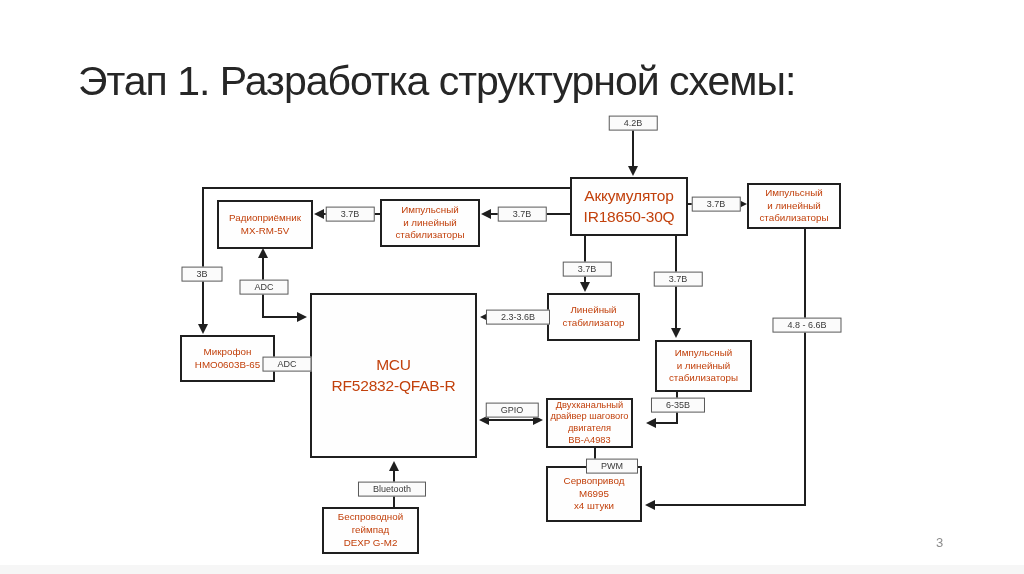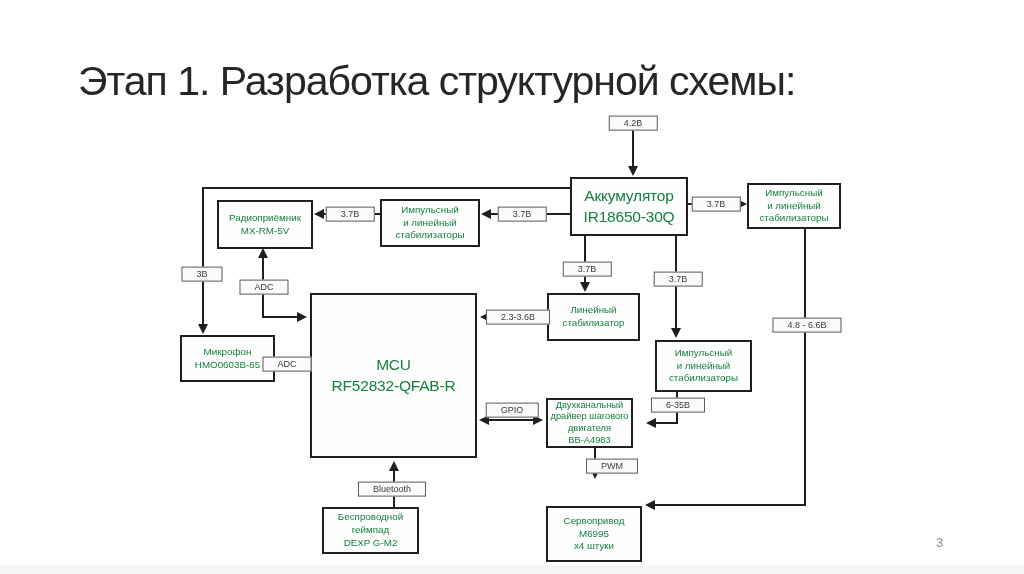--- a/index.html
+++ b/index.html
@@ -9,21 +9,21 @@
   }
   #title{
     position:absolute;left:78px;top:58px;width:900px;
     font-size:41px;letter-spacing:-1px;font-weight:400;color:#262626;
     white-space:nowrap;
   }
   #wires{position:absolute;left:0;top:0;width:1024px;height:574px;}
   .blk{
     position:absolute;display:flex;align-items:center;justify-content:center;
     text-align:center;background:#fefefe;border:2px solid #1f1f1f;
-    color:#15803d;white-space:pre-line;line-height:1.3;box-sizing:border-box;
+    color:#c2410c;white-space:pre-line;line-height:1.3;box-sizing:border-box;
   }
   .blk.big{font-size:15.5px;line-height:1.35;letter-spacing:-0.2px;}
   .blk.small{font-size:9.8px;}
   .blk.tiny{font-size:9.3px;line-height:1.25;}
   .wlabel{
     position:absolute;transform:translate(-50%,-50%);
     font-size:9px;color:#3a3a3a;background:#fbfbfb;
     border:1px solid #5a5a5a;padding:1px 14px;white-space:nowrap;line-height:1.2;
   }
   #page-num{
@@ -36,21 +36,21 @@
   
   #b-battery{left:570px;top:177px;width:118px;height:59px;}
   #b-stab-right{left:747px;top:183px;width:94px;height:46px;}
   #b-stab-top{left:380px;top:199px;width:100px;height:48px;}
   #b-radio{left:217px;top:200px;width:96px;height:49px;}
   #b-mic{left:180px;top:335px;width:95px;height:47px;}
   #b-mcu{left:310px;top:293px;width:167px;height:165px;}
   #b-linstab{left:547px;top:293px;width:93px;height:48px;}
   #b-stab-mid{left:655px;top:340px;width:97px;height:52px;}
   #b-driver{left:546px;top:398px;width:87px;height:50px;}
-  #b-servo{left:546px;top:506px;width:96px;height:56px;}
+  #b-servo{left:546px;top:466px;width:96px;height:56px;}
   #b-gamepad{left:322px;top:507px;width:97px;height:47px;}
   
   #l-v42{left:633px;top:123px;}
   #l-v37-right{left:716px;top:204px;}
   #l-v37-stabtop{left:522px;top:214px;}
   #l-v37-radio{left:350px;top:214px;}
   #l-v3{left:202px;top:274px;}
   #l-adc-radio{left:264px;top:287px;}
   #l-adc-mic{left:287px;top:364px;}
   #l-v37-lin{left:587px;top:269px;}

